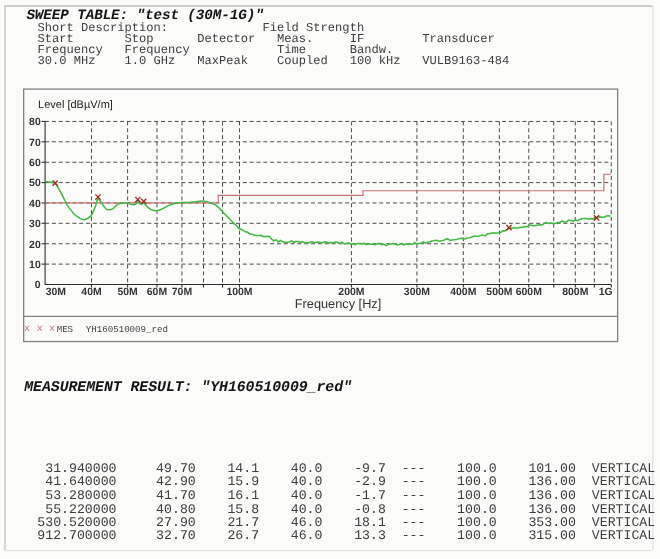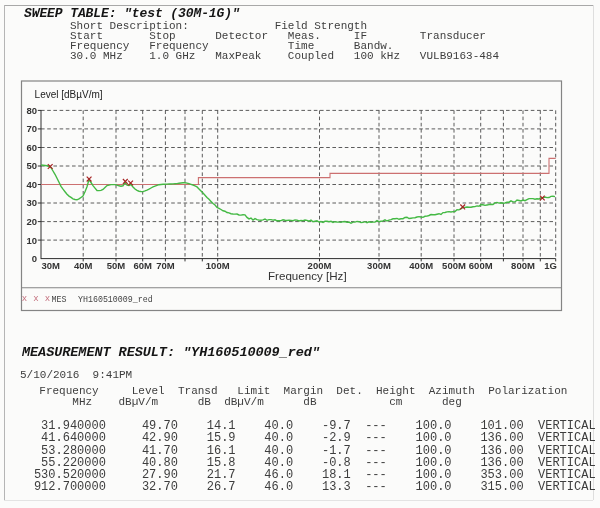--- a/index.html
+++ b/index.html
@@ -3,21 +3,21 @@
 <style>
 html,body{margin:0;padding:0;background:#fbfbfa;}
 #page{position:relative;width:600px;height:508px;background:#fbfbfa;overflow:hidden;
 font-family:"Liberation Mono", monospace;}
 .mono{font-family:"Liberation Mono", monospace;white-space:pre;color:#3d3d3d;}
 #pborder-t{position:absolute;left:4px;top:5px;width:589px;height:0;border-top:1px solid #a8a8a8;}
 #pborder-l{position:absolute;left:4px;top:5px;width:0;height:495px;border-left:1px solid #b5b5b5;}
 #pborder-r{position:absolute;left:593px;top:5px;width:0;height:495px;border-left:1px solid #dedede;}
 #pborder-b{position:absolute;left:4px;top:500px;width:589px;height:0;border-top:1px solid #e3e3e3;}
 #t1{position:absolute;left:24px;top:5.9px;font:italic bold 13px "Liberation Mono",monospace;color:#151515;letter-spacing:-0.1px;}
-#hdr{position:absolute;left:34px;top:21.2px;font-size:11px;line-height:10px;margin-left:36px;}
+#hdr{position:absolute;left:34px;top:21.2px;font-size:11px;line-height:10px;}
 #t2{position:absolute;left:22px;top:345.4px;font:italic bold 13.5px "Liberation Mono",monospace;color:#151515;letter-spacing:-0.05px;}
 #dateline{position:absolute;left:20px;top:369.2px;font-size:11px;}
 #thead{position:absolute;left:19.5px;top:386.2px;font-size:11px;line-height:10.5px;}
 #tbody{position:absolute;left:19.5px;top:420.4px;font-size:12px;line-height:12.1px;}
 #wm{position:absolute;left:417px;top:486px;font-family:"Liberation Sans",sans-serif;font-size:20px;line-height:20px;color:rgba(120,192,110,0.75);letter-spacing:-0.4px;}
 </style></head><body>
 <div id="page">
 <div id="pborder-t"></div>
     <div id="pborder-l"></div>
     <div id="pborder-r"></div>
@@ -112,21 +112,18 @@
 <text x="480.7" y="268.6" font-family="Liberation Sans, sans-serif" font-size="9.5px" font-weight="bold" fill="#333" text-anchor="middle">600M</text>
 <text x="523.0" y="268.6" font-family="Liberation Sans, sans-serif" font-size="9.5px" font-weight="bold" fill="#333" text-anchor="middle">800M</text>
 <text x="557" y="268.6" font-family="Liberation Sans, sans-serif" font-size="9.5px" font-weight="bold" fill="#333" text-anchor="end">1G</text>
 <text x="21.8" y="301.3" font-family="Liberation Mono, monospace" font-size="9px" fill="#c4707e">x</text>
 <text x="33.3" y="301.3" font-family="Liberation Mono, monospace" font-size="9px" fill="#c4707e">x</text>
 <text x="44.8" y="301.3" font-family="Liberation Mono, monospace" font-size="9px" fill="#c4707e">x</text>
 <text x="51.5" y="301.5" font-family="Liberation Mono, monospace" font-size="8.3px" fill="#444">MES</text>
 <text x="78" y="301.5" font-family="Liberation Mono, monospace" font-size="8.3px" fill="#444">YH160510009_red</text>
 </svg>
 <div id="t2">MEASUREMENT RESULT: "YH160510009_red"</div>
-<div id="dateline" class="mono">5/10/2016  9:41PM</div>
-<div id="thead" class="mono">   Frequency     Level  Transd   Limit  Margin  Det.  Height  Azimuth  Polarization
-        MHz    dBµV/m      dB  dBµV/m      dB           cm      deg</div>
 <div id="tbody" class="mono">   31.940000     49.70    14.1    40.0    -9.7  ---    100.0    101.00  VERTICAL
    41.640000     42.90    15.9    40.0    -2.9  ---    100.0    136.00  VERTICAL
    53.280000     41.70    16.1    40.0    -1.7  ---    100.0    136.00  VERTICAL
    55.220000     40.80    15.8    40.0    -0.8  ---    100.0    136.00  VERTICAL
   530.520000     27.90    21.7    46.0    18.1  ---    100.0    353.00  VERTICAL
   912.700000     32.70    26.7    46.0    13.3  ---    100.0    315.00  VERTICAL</div>
 </div>
 </body></html>

